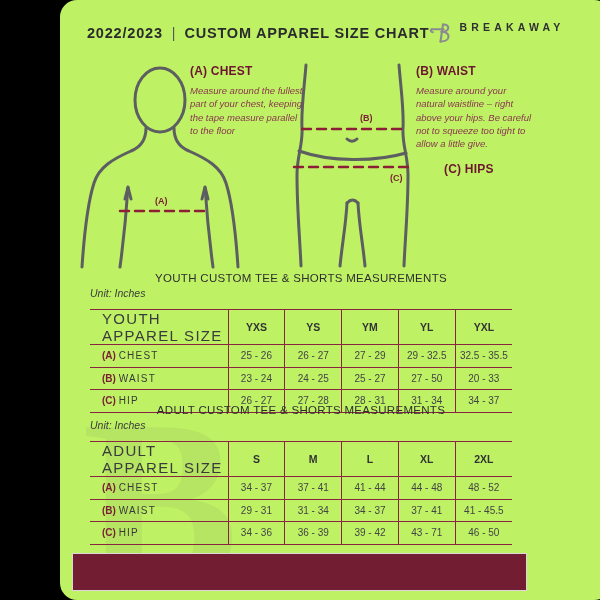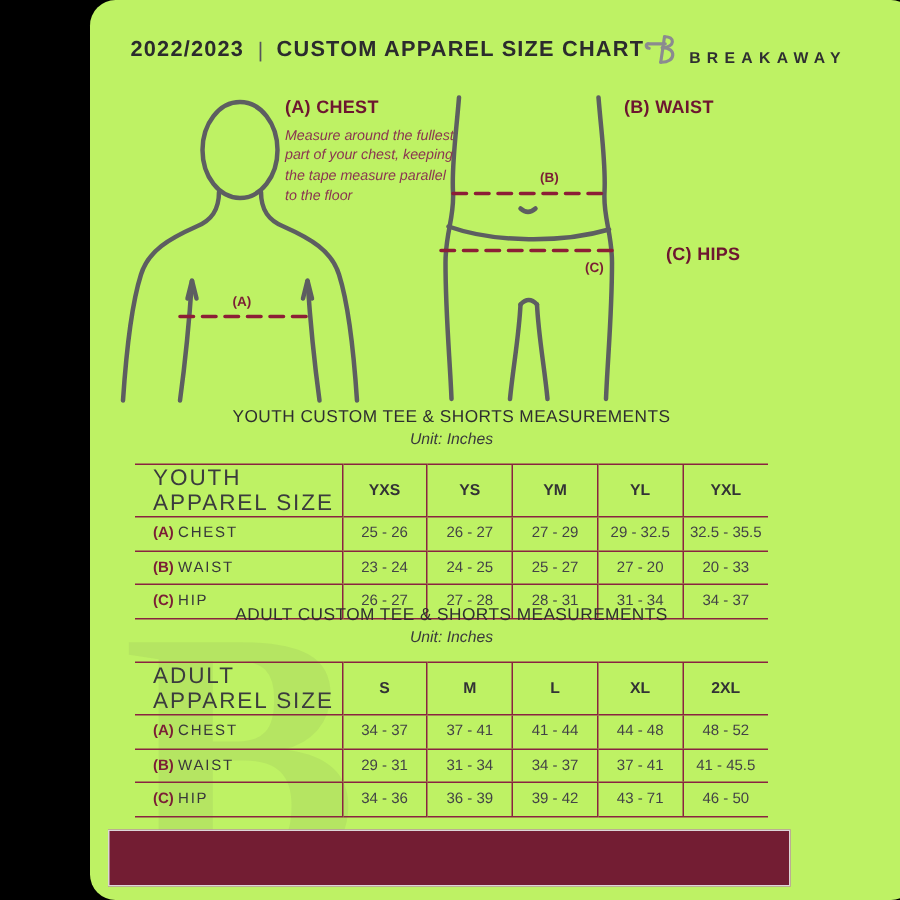--- a/index.html
+++ b/index.html
@@ -14,21 +14,21 @@
     border-radius:17px;
   }
   
   .hdr { position:absolute; left:27px; top:20px; width:424px; height:26px;
          display:flex; align-items:center; }
   .hdr-year, .hdr-title {
     font-weight:bold; font-size:14.5px; letter-spacing:0.8px; color:#2b2b2d;
     white-space:nowrap;
   }
   .hdr-div { font-size:14px; color:#55555a; margin:0 9px; font-weight:normal; }
-  .hdr-brand { margin-left:auto; display:flex; align-items:flex-end; gap:6px; }
+  .hdr-brand { margin-left:auto; display:flex; align-items:flex-start; gap:6px; }
   .brand-text { font-weight:bold; font-size:10.5px; letter-spacing:4.2px;
     color:#2f2f31; white-space:nowrap; }
   
   .instr { position:absolute; z-index:2; }
   .instr h3 { font-size:12px; font-weight:bold; color:#6d1630;
     letter-spacing:0.2px; margin-bottom:6px; }
   .instr p { font-size:9.5px; font-style:italic; color:#8a3550;
     line-height:1.4; white-space:pre-line; }
   #instr-chest { left:130px; top:64px; width:116px; }
   #instr-waist { left:356px; top:64px; width:118px; }
@@ -36,21 +36,21 @@
   
   .fig { position:absolute; z-index:1; }
   .fig path, .fig ellipse { fill:none; stroke:#5d5e61; stroke-width:3;
     stroke-linecap:round; }
   .fig .dash { stroke:#8c1e36; stroke-width:2.4; stroke-dasharray:9 6; }
   .fig text { font-family:"Liberation Sans", sans-serif; font-size:9px;
     font-weight:bold; fill:#7b1e35; }
   
   .tbl-title { position:absolute; left:30px; width:422px; text-align:center;
     font-weight:normal; font-size:11.5px; letter-spacing:0.3px; color:#2e2e30; z-index:2; }
-  .tbl-unit  { position:absolute; left:30px; width:422px; text-align:center;
+  .tbl-unit  { position:absolute; left:30px; width:422px; text-align:left;
     font-style:italic; font-size:10.5px; color:#3a3a3c; z-index:2; }
   table.size-table { position:absolute; left:30px; width:422px;
     border-collapse:collapse; table-layout:fixed; z-index:2; }
   .size-table col.c-label { width:138px; }
   .size-table col.c-size  { width:56.8px; }
   .size-table th, .size-table td {
     height:22.5px; vertical-align:middle; text-align:center;
     border-bottom:1.4px solid #8a2440; background:transparent;
   }
   .size-table thead th { border-top:1.4px solid #8a2440; font-size:10.5px;
@@ -94,20 +94,21 @@
         <span class="brand-text">BREAKAWAY</span>
       </span>
     </div>
 
     <div class="instr" id="instr-chest">
       <h3>(A) CHEST</h3>
       <p>Measure around the fullest part of your chest, keeping the tape measure parallel to the floor</p>
     </div>
     <div class="instr" id="instr-waist">
       <h3>(B) WAIST</h3>
+      <p>Measure around your natural waistline – right above your hips. Be careful not to squeeze too tight to allow a little give.</p>
     </div>
     <div class="instr" id="instr-hips">
       <h3>(C) HIPS</h3>
     </div>
 
     <svg class="fig" style="left:15px; top:57px;" width="170" height="212" viewBox="0 0 170 212">
       <ellipse cx="85" cy="43" rx="25" ry="32"></ellipse>
       <path d="M71,71 C71,83 66,90 56,94 C38,102 24,110 19,126 C12,148 9,180 7,210"></path>
       <path d="M99,71 C99,83 104,90 114,94 C132,102 146,110 151,126 C158,148 161,180 163,210"></path>
       <path d="M53,130 C51,160 48,188 45,210"></path>
@@ -162,21 +163,21 @@
           <td>26 - 27</td>
           <td>27 - 29</td>
           <td>29 - 32.5</td>
           <td>32.5 - 35.5</td>
         </tr>
         <tr>
           <td><span class="row-prefix">(B)</span> <span class="row-label">WAIST</span></td>
           <td>23 - 24</td>
           <td>24 - 25</td>
           <td>25 - 27</td>
-          <td>27 - 20</td>
+          <td>27 - 50</td>
           <td>20 - 33</td>
         </tr>
         <tr>
           <td><span class="row-prefix">(C)</span> <span class="row-label">HIP</span></td>
           <td>26 - 27</td>
           <td>27 - 28</td>
           <td>28 - 31</td>
           <td>31 - 34</td>
           <td>34 - 37</td>
         </tr>

